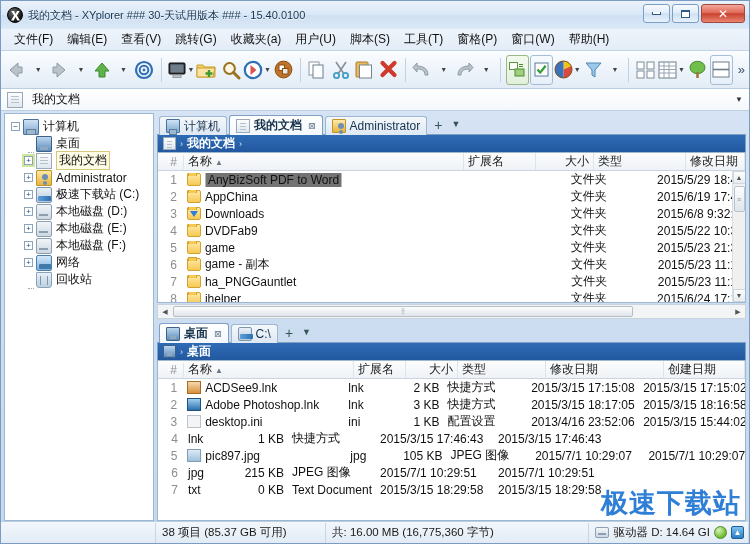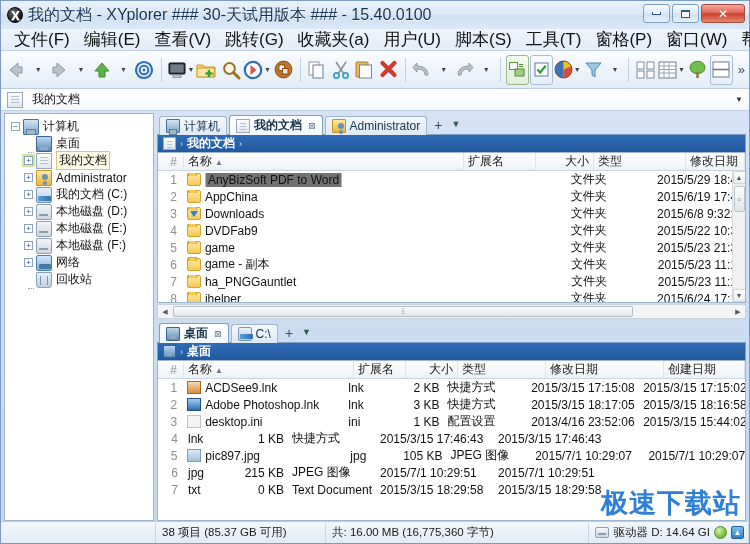--- a/index.html
+++ b/index.html
@@ -34,21 +34,21 @@
     border: 1px solid #000;
     position: relative; flex: 0 0 16px; margin-right: 5px;
   }
   .app-icon::after{
     content:"";
     position:absolute; left:3px; top:2.5px; width:9px; height:10px;
     background:#fff;
     clip-path: polygon(0 0,30% 0,50% 35%,70% 0,100% 0,66% 50%,100% 100%,70% 100%,50% 65%,30% 100%,0 100%,34% 50%);
   }
   .title-text {
-    font-size: 16px; color: #15334f;
+    font-size: 11px; color: #15334f;
     white-space: nowrap; overflow: hidden;
     text-shadow: 0 1px 0 rgba(255,255,255,.75);
   }
   .win-controls { position: absolute; right: 4px; top: 3px; display: flex; gap: 2px; }
   .wbtn {
     width: 27px; height: 19px; border-radius: 3px;
     border: 1px solid #7d9fc6;
     background: linear-gradient(180deg,#f6fafe 0%, #e2edf9 45%, #cfe0f1 52%, #e7f1fb 100%);
     display: flex; align-items: center; justify-content: center;
   }
@@ -63,21 +63,21 @@
   }
   
   .menubar {
     flex: 0 0 22px; height: 22px;
     display: flex; align-items: center;
     padding-left: 6px; gap: 0px;
     background: linear-gradient(180deg,#eef4fb 0%,#e3ecf7 100%);
     border-bottom: 1px solid #c2d3e6;
   }
   .menu-item {
-    font-size: 17px; color: #111;
+    font-size: 12px; color: #111;
     padding: 3px 7px; white-space: nowrap; cursor: default;
   }
   
   .toolbar {
     flex: 0 0 38px; height: 38px;
     display: flex; align-items: center; padding: 0 4px;
     background: linear-gradient(180deg,#fbfdff 0%, #eef4fb 50%, #e3ecf6 100%);
     border-bottom: 1px solid #b9cde3;
     gap: 1px;
   }
@@ -492,21 +492,21 @@
 
         <div class="tnode" style="padding-left:17px;">
           <span class="expander">+</span>
           <span class="ticon ico-user"></span>
           <span class="tlabel">Administrator</span>
         </div>
 
         <div class="tnode" style="padding-left:17px;">
           <span class="expander">+</span>
           <span class="ticon ico-drivec"></span>
-          <span class="tlabel">我的文档 (C:)</span>
+          <span class="tlabel">极速下载站 (C:)</span>
         </div>
 
         <div class="tnode" style="padding-left:17px;">
           <span class="expander">+</span>
           <span class="ticon ico-drive"></span>
           <span class="tlabel">本地磁盘 (D:)</span>
         </div>
 
         <div class="tnode" style="padding-left:17px;">
           <span class="expander">+</span>

